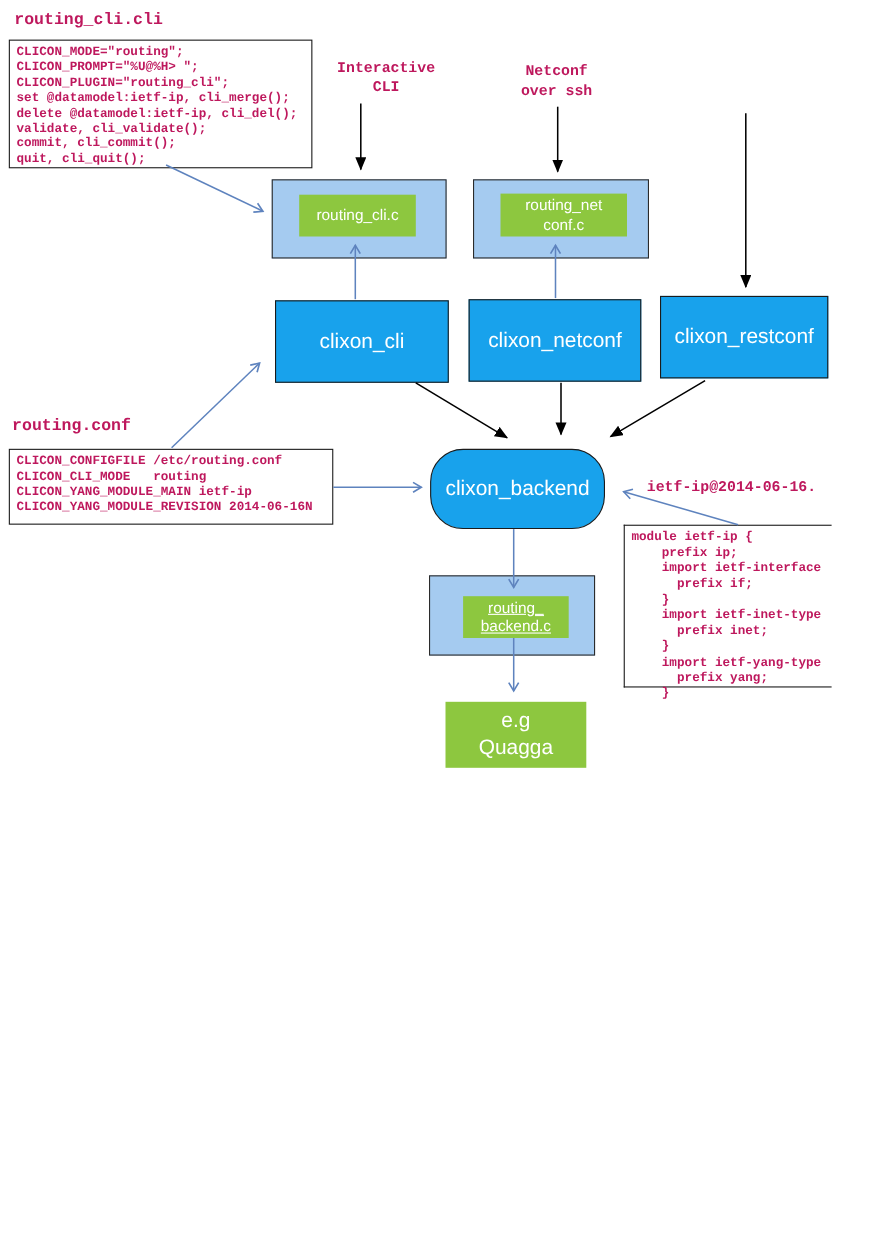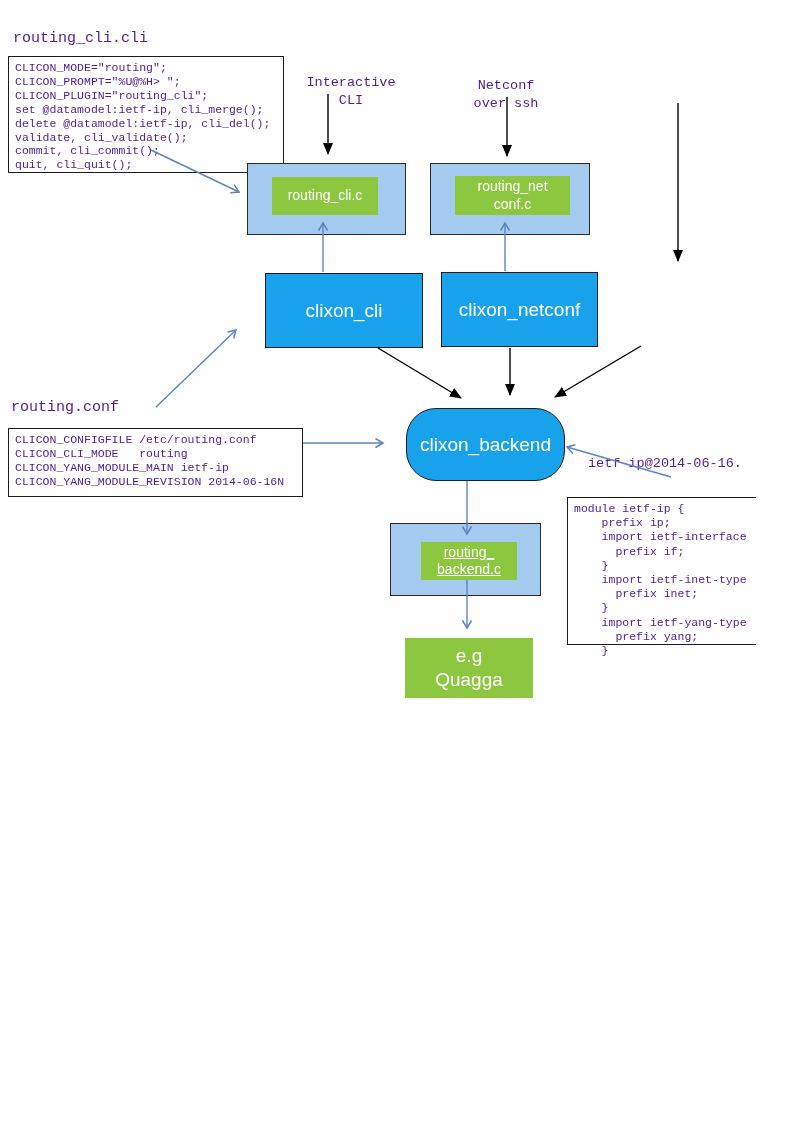--- a/index.html
+++ b/index.html
@@ -1,37 +1,37 @@
 <!DOCTYPE html>
 <html><head>
 <meta charset="utf-8">
 <style>
   html, body { margin:0; padding:0; background:#ffffff; overflow:hidden; }
   .canvas {
     position:relative; width:794px; height:1123px; background:#ffffff;
     font-family:"Liberation Sans", sans-serif; overflow:hidden;
   }
   .abs { position:absolute; box-sizing:border-box; }
-  .mono { font-family:"Liberation Mono","DejaVu Sans Mono",monospace; font-weight:normal; color:#4c1d95;margin-top:20px; }
+  .mono { font-family:"Liberation Mono","DejaVu Sans Mono",monospace; font-weight:bold; color:#be185d; }
   .file-title { font-size:15px; white-space:pre; }
   .code-box {
     background:#ffffff; border:1px solid #1b1b1b;
     font-size:11.5px; line-height:13.9px; white-space:pre;
     padding:4px 6px; overflow:visible;
   }
   .yang-box { border-right:none; }
   .annotation {
     font-size:13.5px; line-height:18px; text-align:center;
     white-space:pre-line; transform:translateX(-50%);
   }
   .node {
     display:flex; align-items:center; justify-content:center;
     text-align:center; color:#fff; white-space:pre-line;
   }
-  .node-bright { background:var(--bright-blue,#18a2ec); border:1px solid #1b1b1b; font-size:19px;margin-left:15px; }
+  .node-bright { background:var(--bright-blue,#18a2ec); border:1px solid #1b1b1b; font-size:19px; }
   .node-light  { background:var(--light-blue,#a5cbf0); border:1px solid #2b2b2b; }
   .node-green  { background:var(--green,#8dc73f); font-size:14px; line-height:17.5px; }
   .node-green-big { background:var(--green,#8dc73f); font-size:19px; line-height:24px; }
   svg.wires { position:absolute; left:0; top:0; pointer-events:none; }
   .black-line { stroke:#000; stroke-width:1.4; fill:none; }
   .blue-line  { stroke:var(--connector-blue,#5e83be); stroke-width:1.4; fill:none; }
   #mBlue path { stroke:var(--connector-blue,#5e83be); fill:none; stroke-width:1.5; }
 </style>
 </head>
 <body style="--bright-blue: #18a2ec; --light-blue: #a5cbf0; --green: #8dc73f; --connector-blue: #5e83be; --arrow-black: #000000;">
@@ -74,20 +74,21 @@
 
   <div class="abs node node-light" style="left:247px; top:163px; width:159px; height:72px;"></div>
   <div class="abs node node-green" style="left:272px; top:177px; width:106px; height:38px;">routing_cli.c</div>
 
   <div class="abs node node-light" style="left:430px; top:163px; width:160px; height:72px;"></div>
   <div class="abs node node-green" style="left:455px; top:176px; width:115px; height:39px;">routing_net
 conf.c</div>
 
   <div class="abs node node-bright" style="left:250px; top:273px; width:158px; height:75px;">clixon_cli</div>
   <div class="abs node node-bright" style="left:426px; top:272px; width:157px; height:75px;">clixon_netconf</div>
+  <div class="abs node node-bright" style="left:600px; top:269px; width:153px; height:75px;">clixon_restconf</div>
   <div class="abs node node-bright" style="left:391px; top:408px; width:159px; height:73px;border-radius:30px;">clixon_backend</div>
 
   <div class="abs node node-light" style="left:390px; top:523px; width:151px; height:73px;"></div>
   <div class="abs node node-green" style="left:421px; top:542px; width:96px; height:38px;text-decoration:underline;">routing_
 backend.c</div>
 
   <div class="abs node node-green-big" style="left:405px; top:638px; width:128px; height:60px;">e.g
 Quagga</div>
 
   <svg class="wires" width="794" height="1123" viewBox="0 0 794 1123">

